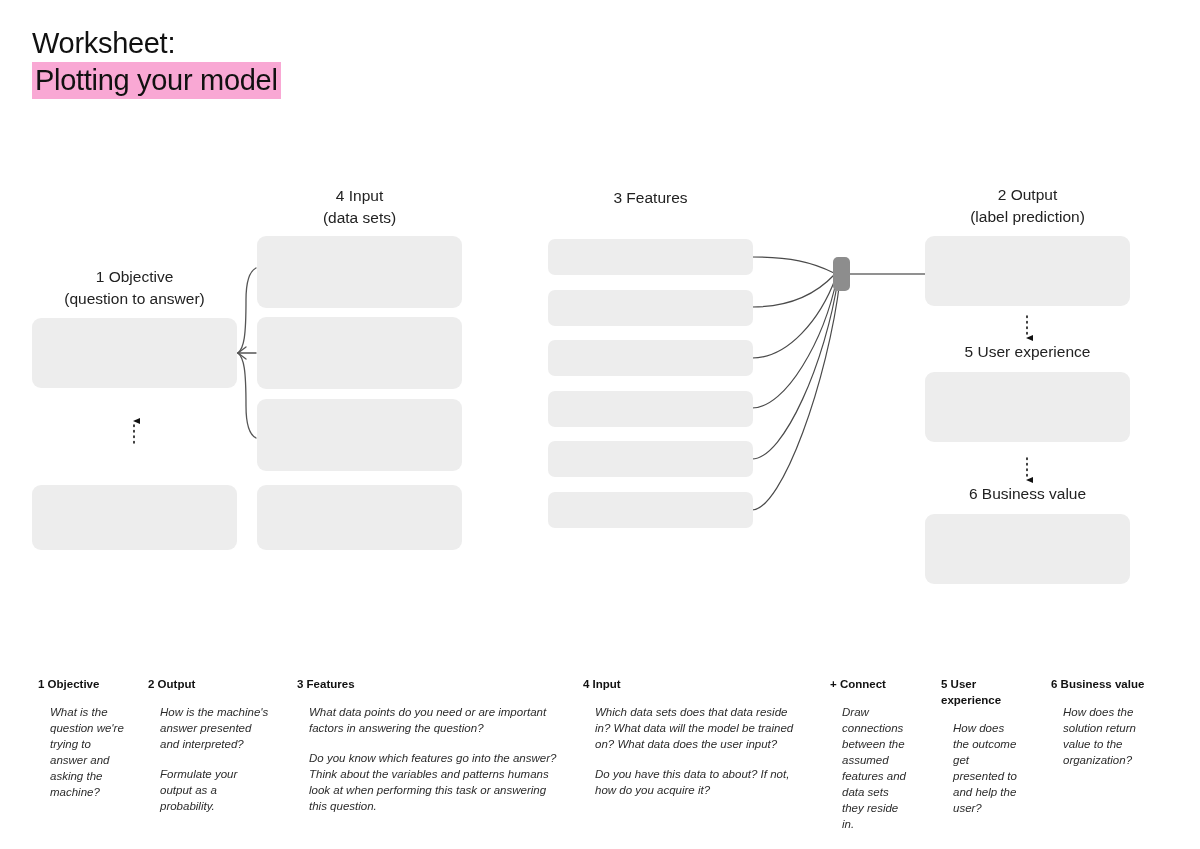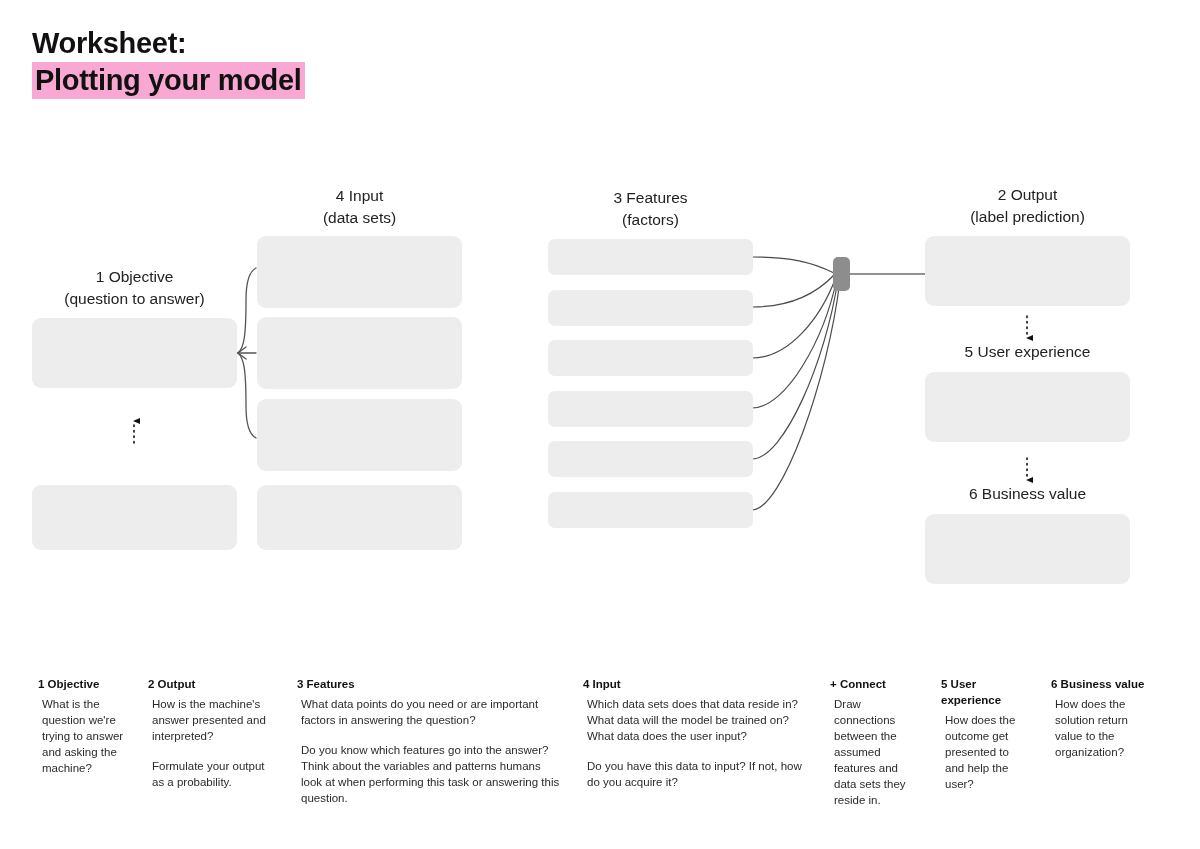--- a/index.html
+++ b/index.html
@@ -19,21 +19,21 @@
   }
 
   
   #title-block {
     position: absolute;
     left: 32px;
     top: 26px;
   }
   .title-line {
     font-size: 29px;
-    font-weight: bold;
+    font-weight: normal;
     letter-spacing: -0.3px;
     line-height: 34px;
     color: #111111;
     display: block;
   }
   .title-line-2 {
     display: inline-block;
     background: #f9a8d4;
     padding: 1px 3px 2px 3px;
     margin-top: 2px;
@@ -94,22 +94,23 @@
     font-size: 11.5px;
     font-weight: bold;
     color: #111111;
     line-height: 16px;
     margin: 0 0 1px 0;
   }
   .legend-body {
     font-size: 11.5px;
     line-height: 16px;
     color: #2b2b2b;
-    margin: 4px;
+    margin: 12px;
     white-space: pre-line;
+    font-style: italic;
   }
   .legend-body + .legend-body { margin-top: 14px; }
 </style>
 </head>
 <body>
 
 <div id="title-block">
   <span class="title-line">Worksheet:</span>
   <span class="title-line title-line-2">Plotting your model</span>
 </div>
@@ -164,21 +165,20 @@
     <div>4 Input</div>
     <div>(data sets)</div>
   </div>
   <div class="slot" style="left:257px; top:236px; width:205px; height:72px;"></div>
   <div class="slot" style="left:257px; top:317px; width:205px; height:72px;"></div>
   <div class="slot" style="left:257px; top:399px; width:205px; height:72px;"></div>
   <div class="slot" style="left:257px; top:485px; width:205px; height:65px;"></div>
 
   <div class="col-heading" style="left:548px; top:187px; width:205px;">
     <div>3 Features</div>
-    <div>(factors)</div>
   </div>
   <div class="slot node-small" style="left:548px; top:239px; width:205px; height:36px;"></div>
   <div class="slot node-small" style="left:548px; top:290px; width:205px; height:36px;"></div>
   <div class="slot node-small" style="left:548px; top:340px; width:205px; height:36px;"></div>
   <div class="slot node-small" style="left:548px; top:391px; width:205px; height:36px;"></div>
   <div class="slot node-small" style="left:548px; top:441px; width:205px; height:36px;"></div>
   <div class="slot node-small" style="left:548px; top:492px; width:205px; height:36px;"></div>
 
   <div class="connect-node" style="left:833px; top:257px; width:17px; height:34px;"></div>
 
@@ -215,21 +215,21 @@
 
   <div class="legend-col" style="left:297px; width:272px;">
     <p class="legend-title">3 Features</p>
     <p class="legend-body">What data points do you need or are important factors in answering the question?</p>
     <p class="legend-body">Do you know which features go into the answer? Think about the variables and patterns humans look at when performing this task or answering this question.</p>
   </div>
 
   <div class="legend-col" style="left:583px; width:228px;">
     <p class="legend-title">4 Input</p>
     <p class="legend-body">Which data sets does that data reside in? What data will the model be trained on? What data does the user input?</p>
-    <p class="legend-body">Do you have this data to input? If not, how do you acquire it?</p>
+    <p class="legend-body">Do you have this data to about? If not, how do you acquire it?</p>
   </div>
 
   <div class="legend-col" style="left:830px; width:92px;">
     <p class="legend-title">+ Connect</p>
     <p class="legend-body">Draw connections between the assumed features and data sets they reside in.</p>
   </div>
 
   <div class="legend-col" style="left:941px; width:92px;">
     <p class="legend-title">5 User experience</p>
     <p class="legend-body">How does the outcome get presented to and help the user?</p>

